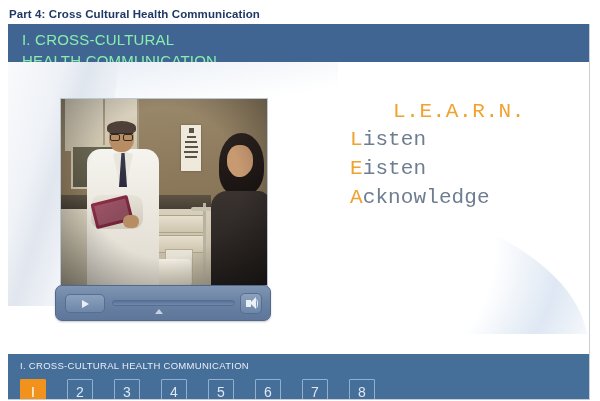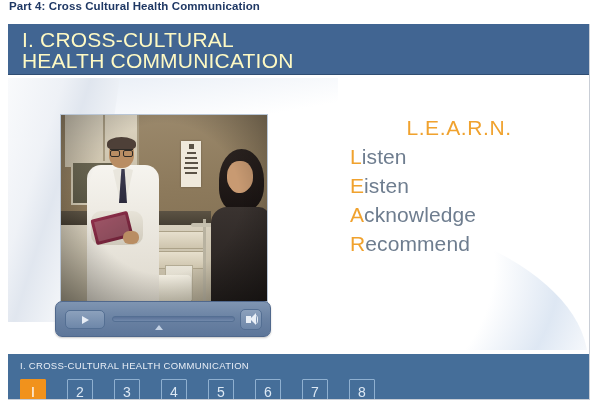--- a/index.html
+++ b/index.html
@@ -11,21 +11,21 @@
     width: 600px;
     height: 401px;
     overflow: hidden;
     font-family: "Liberation Sans", sans-serif;
   }
 
   
   .page-title {
     position: absolute;
     left: 9px;
-    top: 0;
+    top: 8px;
     font-size: 11.5px;
     font-weight: bold;
     color: #1f3864;
     letter-spacing: 0.1px;
     white-space: nowrap;
   }
 
   
   .slide {
     position: absolute;
@@ -46,37 +46,38 @@
     top: 0;
     width: 581px;
     height: 50px;
     background: #416592;
     border-bottom: 1px solid #2f4d72;
   }
   .slide-header-text {
     position: absolute;
     left: 14px;
     top: 5px;
-    color: #fef9c3;
-    font-size: 21px;
+    color: #86efac;
+    font-size: 15px;
     line-height: 21px;
     letter-spacing: 0.2px;
     white-space: pre-line;
     font-weight: 400;
   }
 
   
   .slide-body {
     position: absolute;
     left: 0;
-    top: 54px;
+    top: 38px;
     width: 581px;
     height: 272px;
     background: #ffffff;
     overflow: hidden;
+    font-family: Liberation Mono, monospace;
   }
 
   
   .swoosh-left {
     position: absolute;
     left: -40px;
     top: -6px;
     width: 135px;
     height: 250px;
     background: linear-gradient(100deg, #ffffff 0%, #eef1f6 45%, #dfe5ee 60%, #ffffff 100%);
@@ -506,23 +507,20 @@
 
       <div class="learn-item">
         <span class="cap">L</span><span>isten</span>
       </div>
       <div class="learn-item">
         <span class="cap">E</span><span>isten</span>
       </div>
       <div class="learn-item">
         <span class="cap">A</span><span>cknowledge</span>
       </div>
-      <div class="learn-item">
-        <span class="cap">R</span><span>ecommend</span>
-      </div>
     </div>
 
   </div>
 
   <div class="navbar">
     <div class="nav-label">I. CROSS-CULTURAL HEALTH COMMUNICATION</div>
     <div class="nav-pages">
       <div class="nav-page active">I</div>
       <div class="nav-page">2</div>
       <div class="nav-page">3</div>

